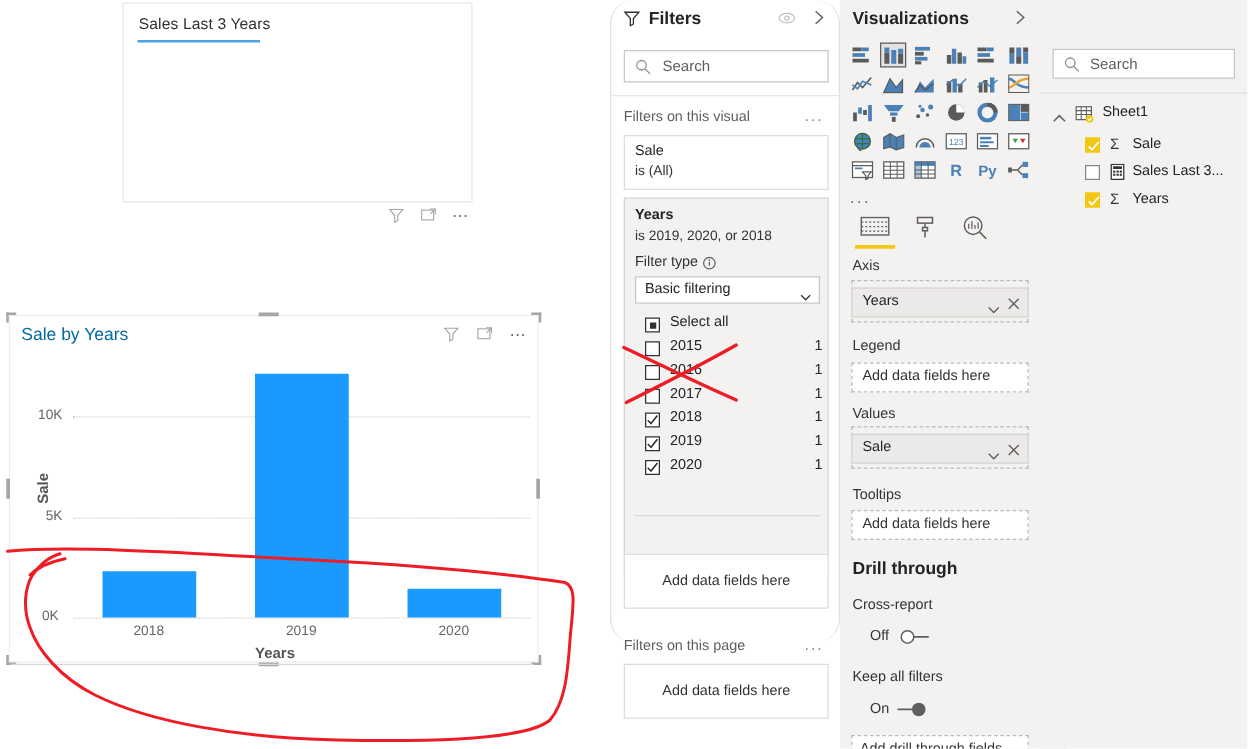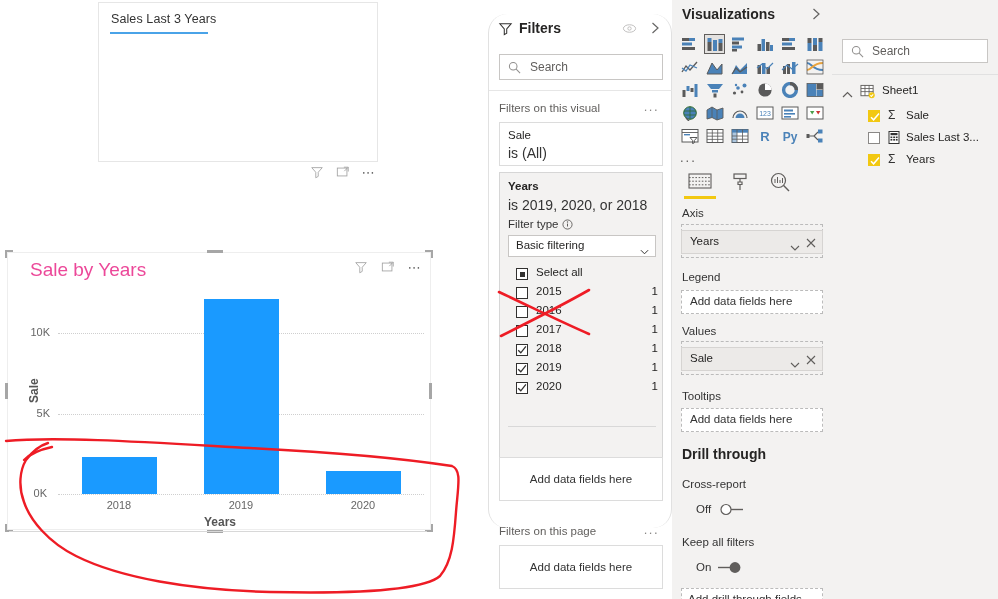--- a/index.html
+++ b/index.html
@@ -42,21 +42,21 @@
   .vis-icons { position: absolute; right: 2px; top: 0; display: flex; gap: 12px; align-items: center; }
   .vis-icons .vi { width: 14px; height: 14px; opacity: .62; display: block; }
   .vis-icons .dots { letter-spacing: 1.5px; color: #6b6b6b; font-size: 13px; line-height: 13px; }
 
   
   .chart-visual {
     position: absolute; left: 7px; top: 252px; width: 424px; height: 278px;
     background: #fff; border: 1px solid #eeeeee;
   }
   .chart-title {
-    position: absolute; left: 22px; top: 6px; font-size: 19px; color: #ec4899;
+    position: absolute; left: 9px; top: 6px; font-size: 14px; color: #0369a1;
   }
   .chart-head-icons { position: absolute; right: 8px; top: 7px; display: flex; gap: 13px; align-items: center; }
   .chart-head-icons .vi { width: 14px; height: 14px; opacity: .62; }
   .chart-head-icons .dots { letter-spacing: 1.5px; color: #6b6b6b; font-size: 13px; line-height: 13px; }
 
   .plot { position: absolute; left: 0; top: 0; width: 424px; height: 278px; }
   .ytick { position: absolute; font-size: 11px; color: #666; text-align: right; width: 34px; }
   .gridline { position: absolute; height: 0; border-top: 1px dotted #cfcfcf; }
   .bar { position: absolute; background: #1a9aff; }
   .xtick { position: absolute; font-size: 11px; color: #666; text-align: center; width: 80px; }
@@ -70,21 +70,21 @@
   }
   
   .sel-handle { position: absolute; background: #a6a6a6; }
   .sel-corner { position: absolute; width: 8px; height: 8px; border: 2px solid #a6a6a6; background: transparent; }
 
   
   .annot { position: absolute; left: 0; top: 0; pointer-events: none; }
 
   
   .filters-pane {
-    position: absolute; left: 488px; top: 14px; width: 184px; height: 514px;
+    position: absolute; left: 488px; top: 0; width: 184px; height: 514px;
     background: #ffffff; border-left: 1px solid #e1e1e1; border-right: 1px solid #e1e1e1; border-radius: 19px;
   }
   .fp-head { position: absolute; left: 0; top: 0; width: 184px; height: 32px; }
   .fp-title { position: absolute; left: 30px; top: 6px; font-size: 14px; font-weight: bold; color: #252423; }
   .fp-funnel { position: absolute; left: 9px; top: 7px; width: 15px; height: 15px; }
   .fp-eye { position: absolute; right: 36px; top: 9px; width: 15px; height: 11px; opacity: .55; }
   .fp-chev { position: absolute; right: 12px; top: 7px; width: 12px; height: 14px; opacity: .75; }
   .fp-search {
     position: absolute; left: 10px; top: 40px; width: 164px; height: 26px;
     border: 1px solid #c8c6c4; background: #fff;
@@ -96,21 +96,21 @@
   .fp-section-label { position: absolute; font-size: 11.5px; color: #605e5c; }
   .fp-section-dots { position: absolute; font-size: 13px; color: #8a8886; letter-spacing: 1.5px; }
 
   .filter-card {
     position: absolute; left: 10px; width: 164px;
     border: 1px solid #dcdcdc; background: #fff;
   }
   .filter-card.active { background: #f3f2f1; border-color: #d6d6d6; }
   .fc-field { position: absolute; left: 8px; font-size: 11.5px; color: #252423; }
   .fc-field.bold { font-weight: bold; }
-  .fc-cond { position: absolute; left: 8px; font-size: 14px; color: #333; }
+  .fc-cond { position: absolute; left: 8px; font-size: 11px; color: #333; }
   .fc-ftlabel { position: absolute; left: 8px; font-size: 11.5px; color: #333; }
   .fc-info { position: absolute; width: 11px; height: 11px; }
   .fc-select {
     position: absolute; left: 8px; width: 148px; height: 22px;
     border: 1px solid #c8c6c4; background: #fff;
   }
   .fc-select .txt { position: absolute; left: 7px; top: 3px; font-size: 11.5px; color: #252423; }
   .fc-select .cv { position: absolute; right: 6px; top: 8px; width: 9px; height: 6px; }
 
   .opt-row { position: absolute; left: 8px; width: 150px; height: 19px; }

